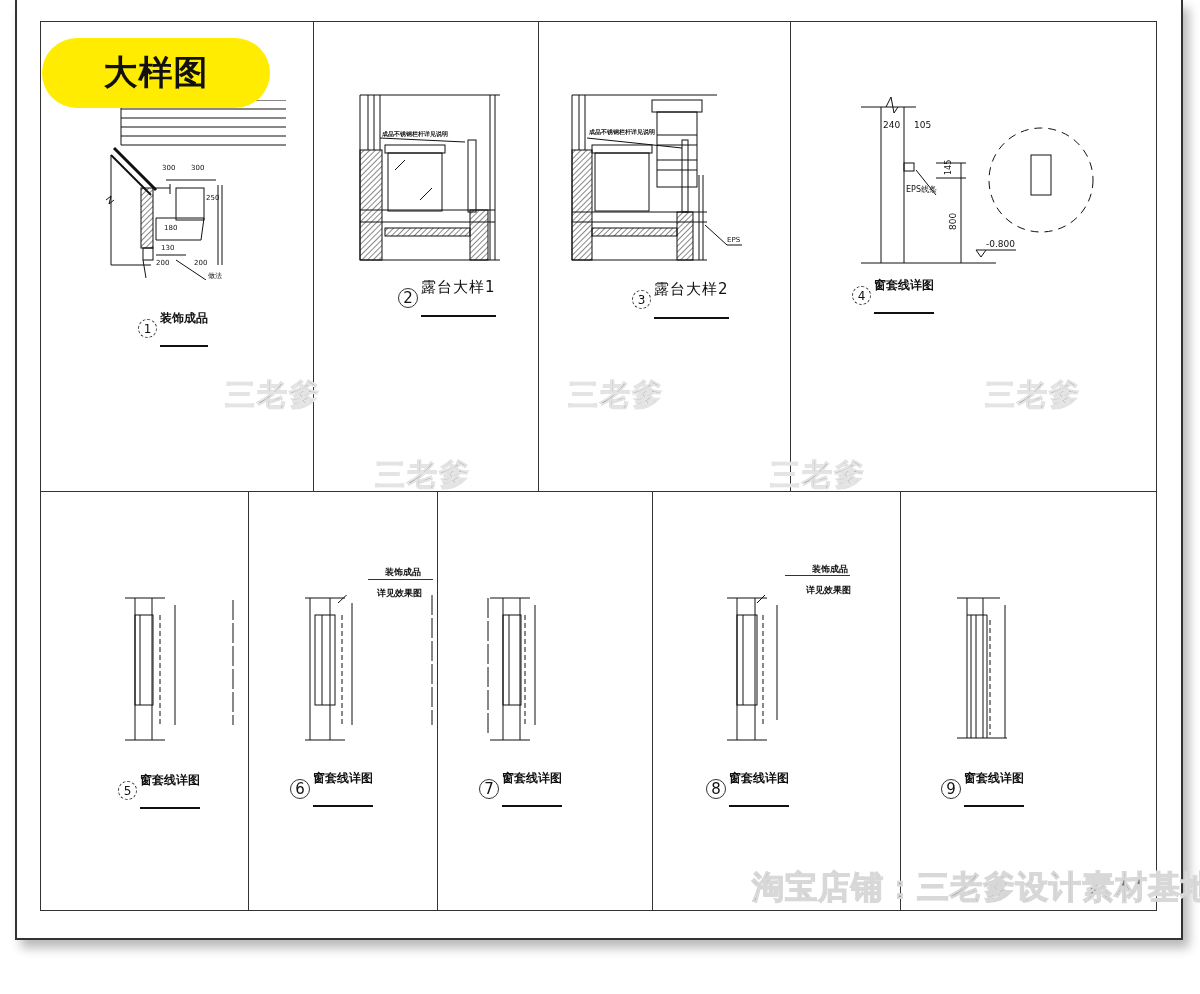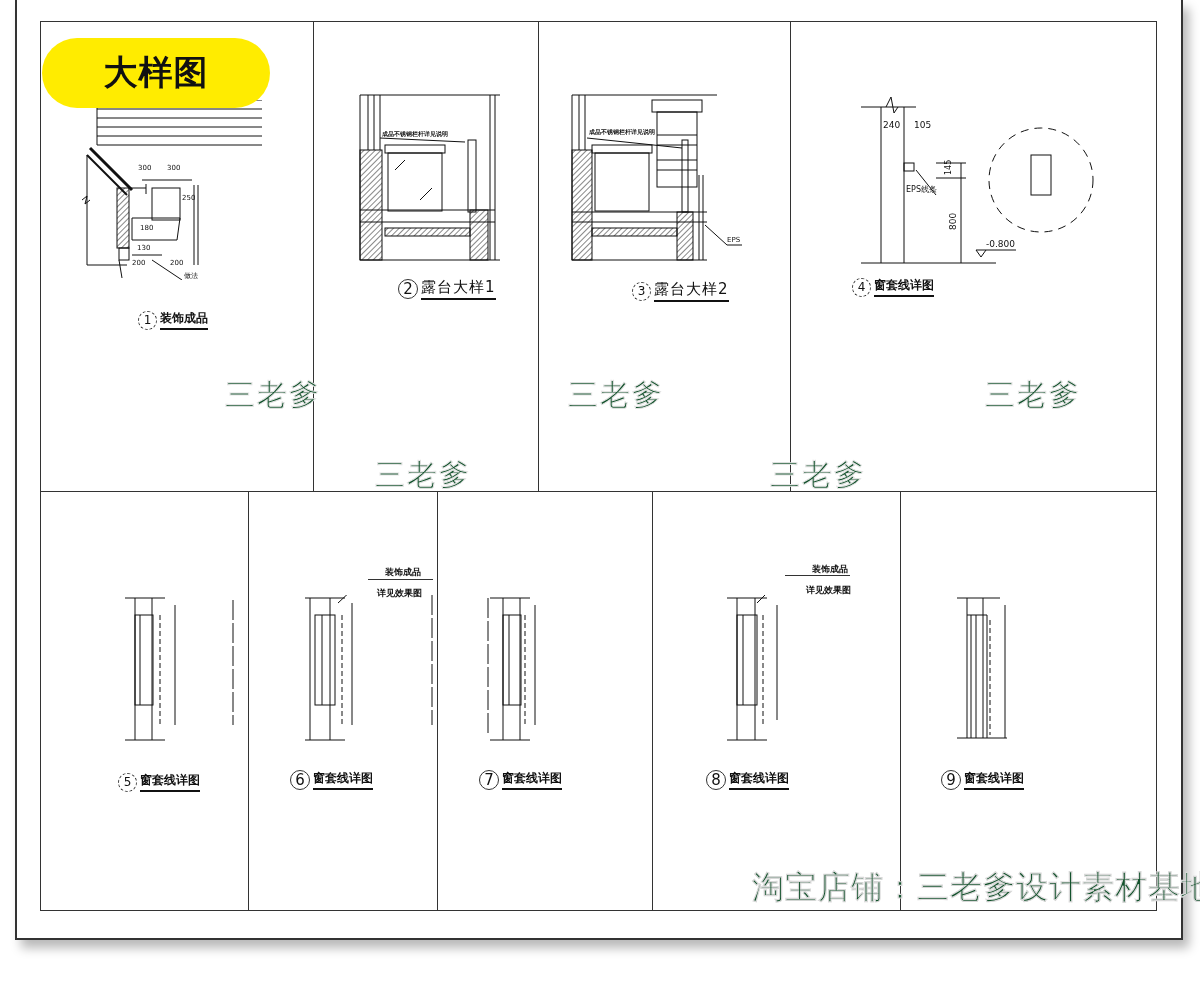--- a/index.html
+++ b/index.html
@@ -11,27 +11,27 @@
   .frame { position: absolute; left: 40px; top: 21px; width: 1115px; height: 888px;
            border: 1.5px solid #333; background: #fff; }
   .cell { position: absolute; }
   .vline { position: absolute; width: 0; border-left: 1.5px solid #333; }
   .hline { position: absolute; height: 0; border-top: 1.5px solid #333; }
   .caption { position: absolute; display: flex; align-items: center; gap: 3px;
              font-family: "DejaVu Sans", sans-serif; font-weight: bold; color: #111; white-space: nowrap; }
   .caption .num { display: inline-flex; width: 17px; height: 17px; border: 1px dashed #333; border-radius: 50%;
                   align-items: center; justify-content: center; font-size: 12px; font-weight: normal; }
   .caption .num.big { width: 18px; height: 18px; font-size: 15px; border-style: solid; }
-  .caption .txt { border-bottom: 2px solid #111; padding-bottom: 1px; font-size: 12px; }
+  .caption .txt { border-bottom: 2px solid #111; padding-bottom: 18px; font-size: 12px; }
   .caption .txt.large { font-size: 15px; font-weight: normal; letter-spacing: 1px; }
   .badge { position: absolute; left: 42px; top: 38px; width: 228px; height: 70px;
            background: #ffec00; border-radius: 35px; display: flex; align-items: center;
            justify-content: center; font-size: 34px; color: #111; font-family: "DejaVu Sans", sans-serif;
            letter-spacing: 1px; font-weight: bold; }
-  .wm { position: absolute; font-size: 30px; font-weight: normal; color: #14532d;
+  .wm { position: absolute; font-size: 30px; font-weight: bold; color: #737373;
         -webkit-text-stroke: 1px #e4e4e4; letter-spacing: 2px; white-space: nowrap; }
   .wm.big { font-size: 32px; -webkit-text-stroke: 1.2px #d8d8d8; letter-spacing: 1px; }
   .note { position: absolute; font-size: 9px; font-weight: bold; color: #111; white-space: nowrap; }
   svg text { font-family: "DejaVu Sans", sans-serif; }
 </style>
 </head>
 <body>
 
 <div class="sheet"></div>
 
@@ -40,21 +40,21 @@
   <div class="hline" style="left:0; top:469px; width:1115px;"></div>
   <div class="vline" style="left:272px; top:0; height:469px;"></div>
   <div class="vline" style="left:497px; top:0; height:469px;"></div>
   <div class="vline" style="left:749px; top:0; height:469px;"></div>
   <div class="vline" style="left:207px; top:469px; height:419px;"></div>
   <div class="vline" style="left:396px; top:469px; height:419px;"></div>
   <div class="vline" style="left:611px; top:469px; height:419px;"></div>
   <div class="vline" style="left:859px; top:469px; height:419px;"></div>
 </div>
 
-<div class="cell" style="left:82px; top:100px; width:190px; height:240px;">
+<div class="cell" style="left:106px; top:100px; width:190px; height:240px;">
   <svg width="190" height="180" viewBox="0 0 190 180">
     <g stroke="#111" fill="none" stroke-width="1">
       <line x1="15" y1="0" x2="180" y2="0"></line>
         <line x1="15" y1="9" x2="180" y2="9"></line>
       <line x1="15" y1="18" x2="180" y2="18"></line>
         <line x1="15" y1="27" x2="180" y2="27"></line>
       <line x1="15" y1="36" x2="180" y2="36"></line>
         <line x1="15" y1="45" x2="180" y2="45"></line>
       <line x1="15" y1="0" x2="15" y2="45"></line>
       <line x1="8" y1="48" x2="50" y2="90" stroke-width="3"></line>

